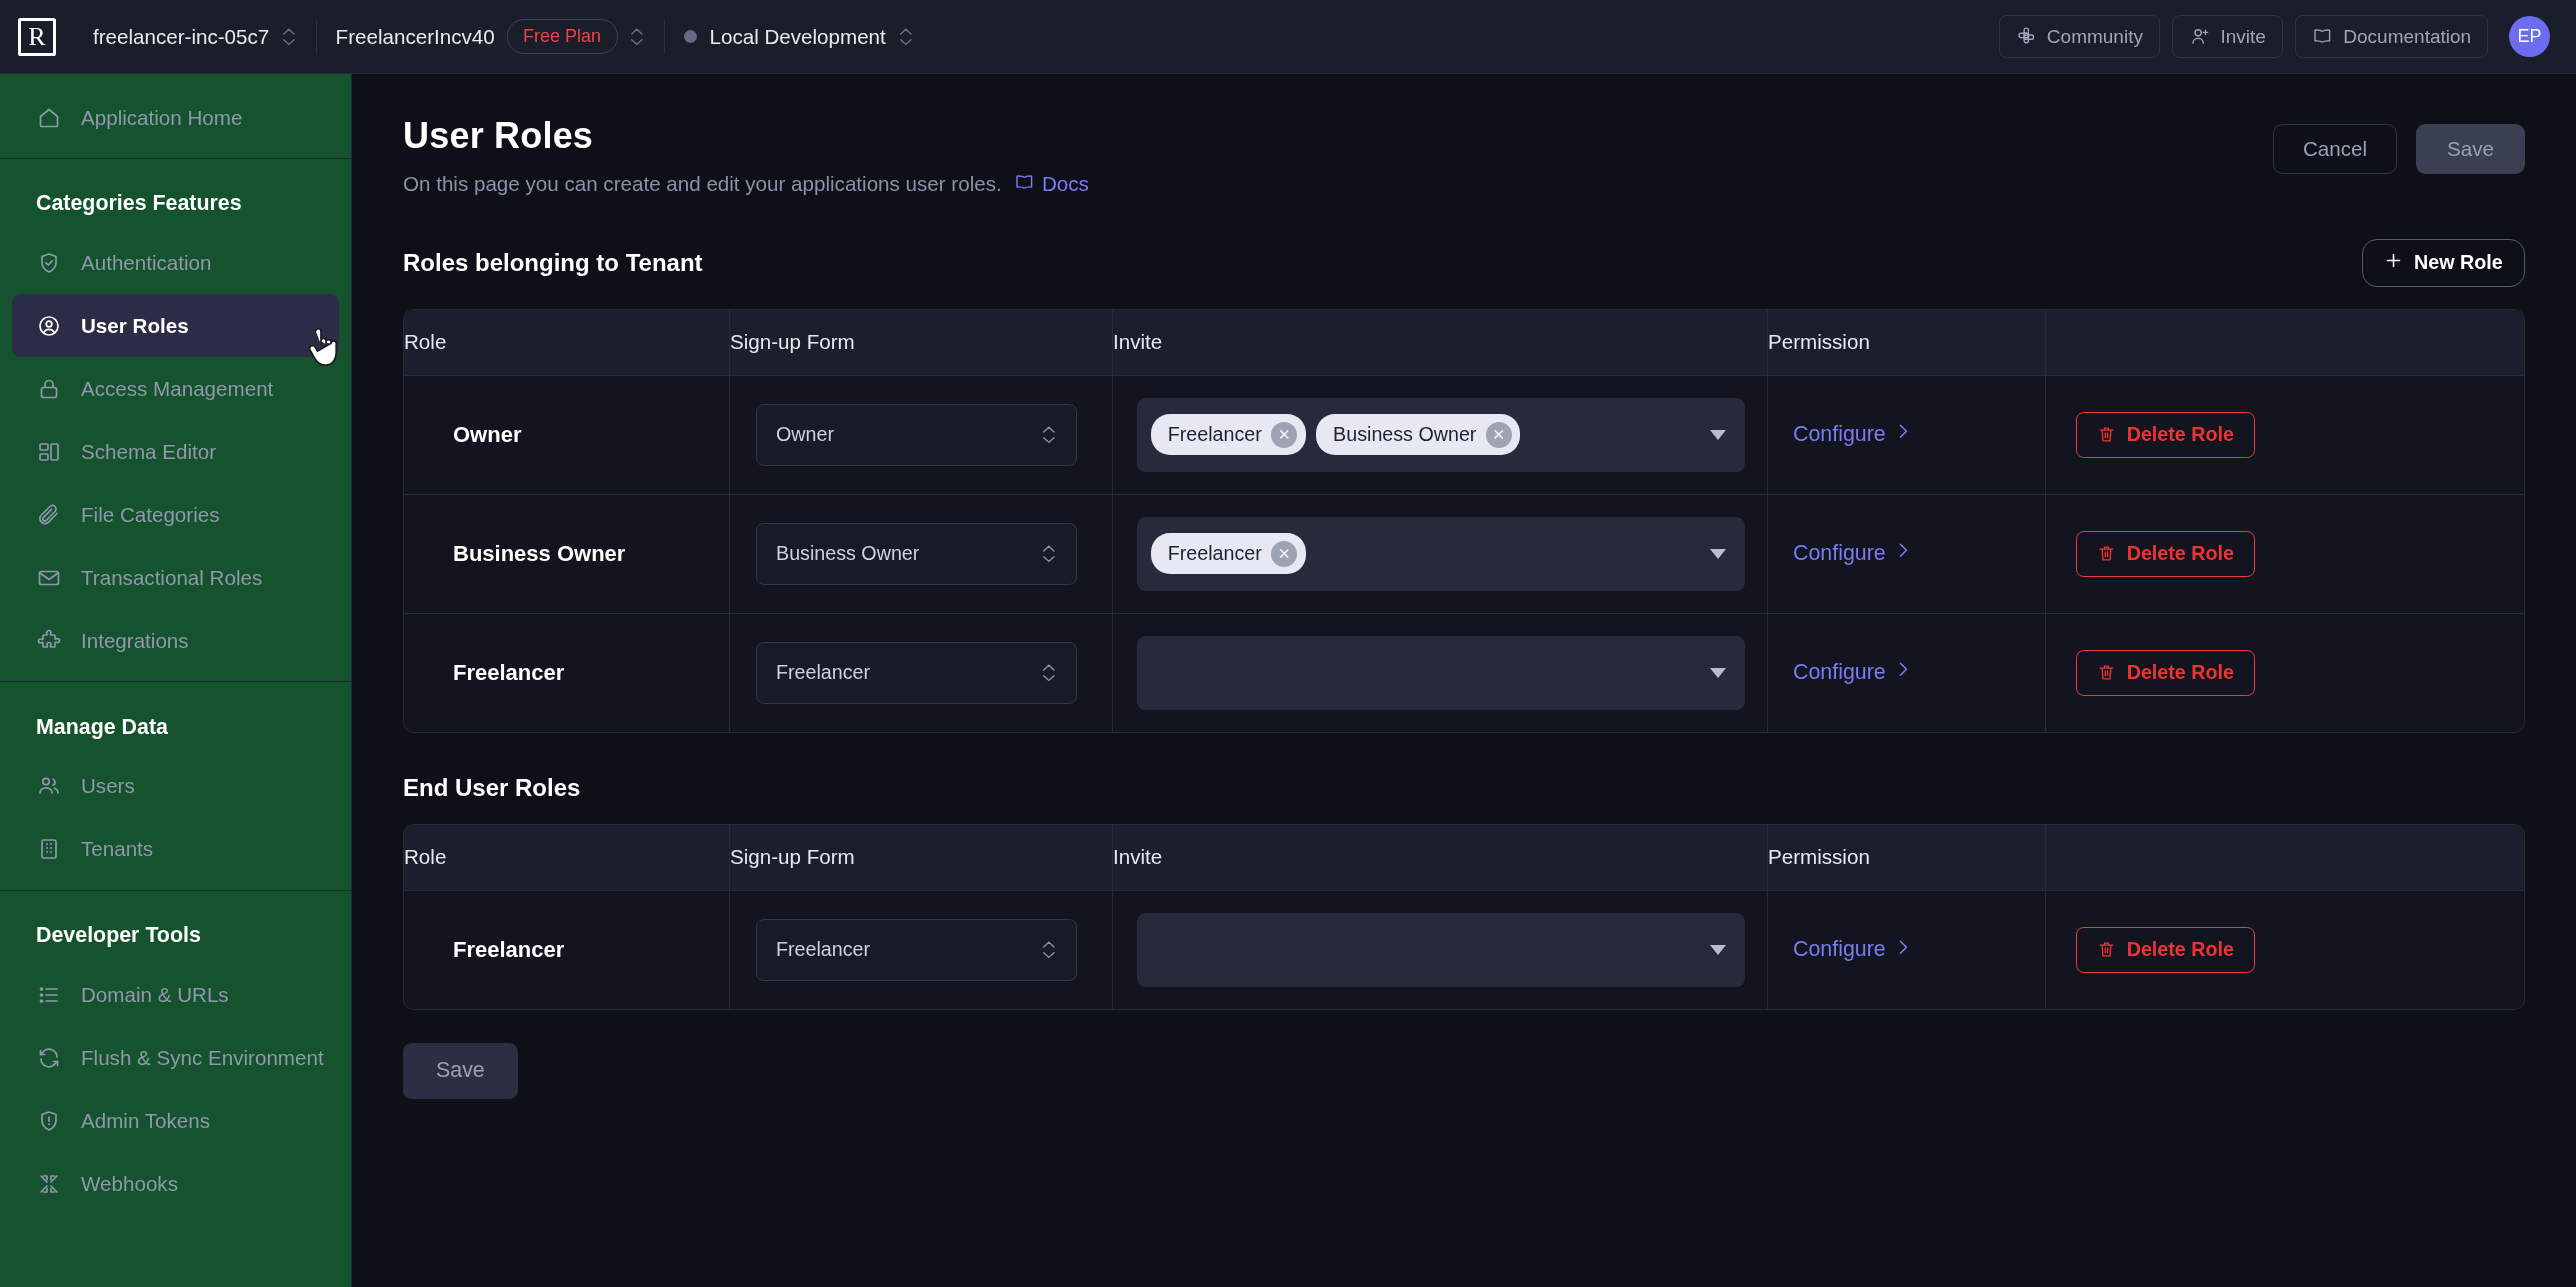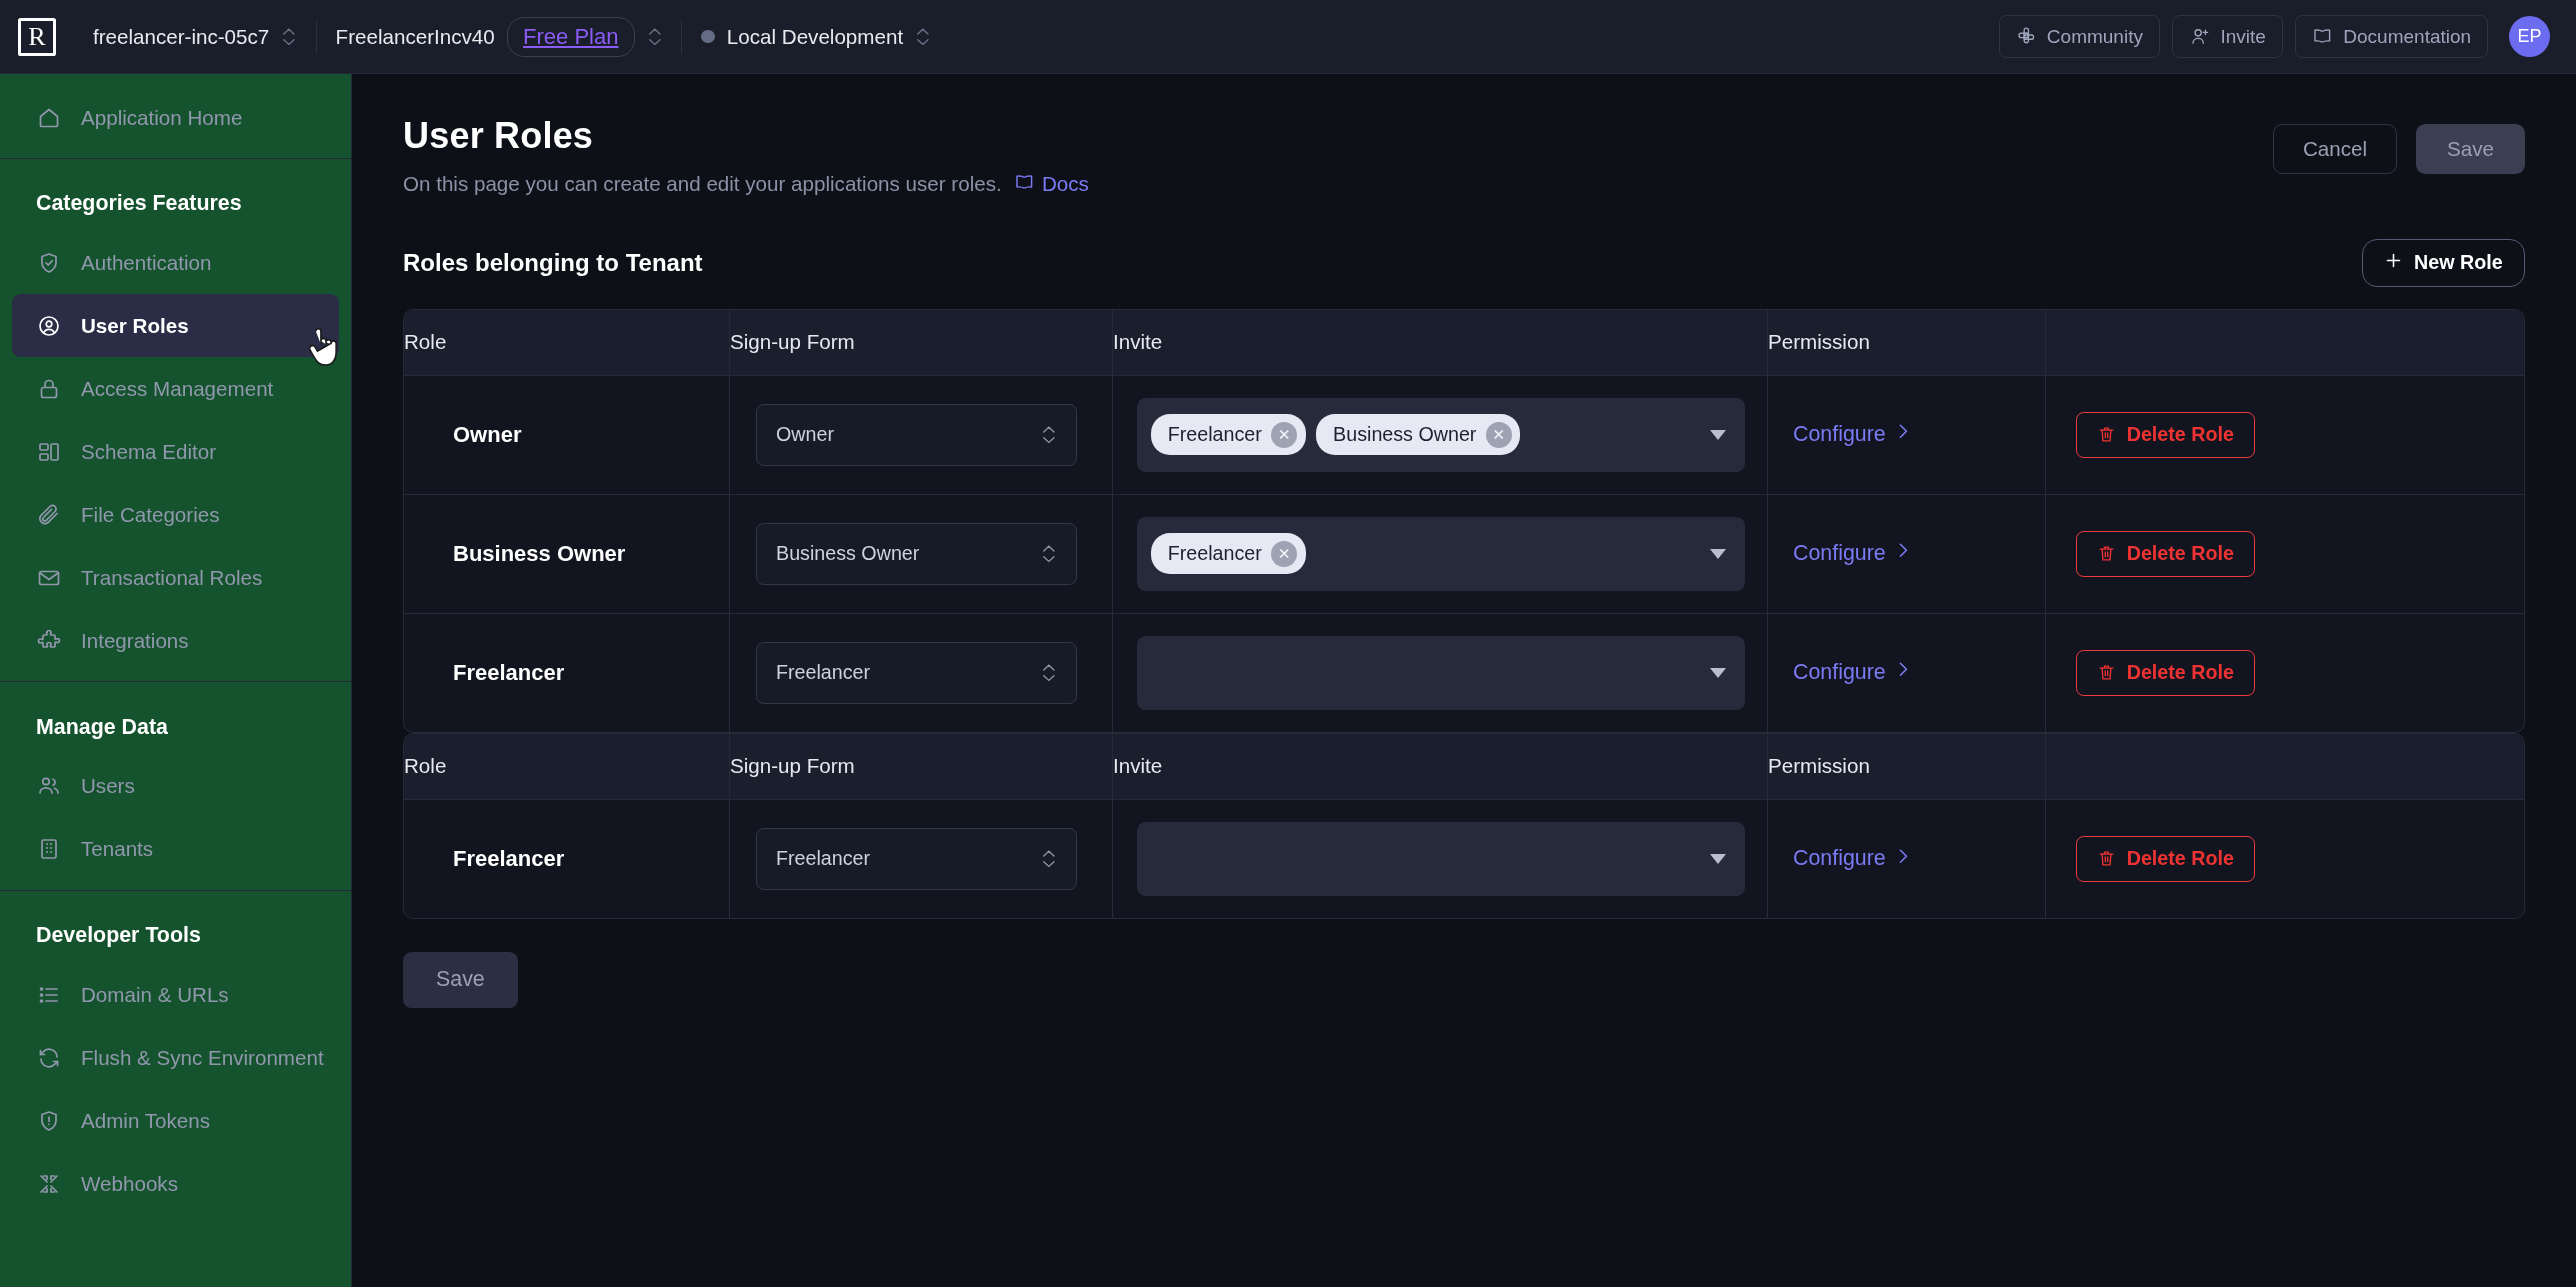--- a/index.html
+++ b/index.html
@@ -30,23 +30,22 @@
     display: flex; align-items: center; justify-content: center;
     font-size: 26px; font-weight: 400; color: #fff;
     font-family: "Liberation Serif", serif;
     line-height: 1;
   }
   .tb-group { display: flex; align-items: center; gap: 12px; padding: 0 19px; height: 74px; }
   .tb-div { width: 0.9px; height: 34px; background: #2b3040; }
   .tb-text { font-size: 20.6px; color: #e9eaf0; white-space: nowrap; }
   .plan-pill {
     border: 0.9px solid #3a4055; border-radius: 17px;
-    padding: 6px 15.4px; font-size: 22px; color: #8b5cf6;
+    padding: 6px 15.4px; font-size: 18px; color: #ef4444;
     white-space: nowrap;
-    text-decoration: underline;
   }
   .updown {
     display: inline-flex; flex-direction: column; align-items: center;
     justify-content: center; gap: 2.6px; color: #5c6480; width: 15.4px;
   }
   .updown svg { display: block; }
   .env-dot { width: 13.7px; height: 13.7px; border-radius: 50%; background: #646b85; }
   .tb-spacer { flex: 1; }
   .tb-btn {
     display: flex; align-items: center; gap: 10.3px;
@@ -666,20 +665,21 @@
                   <path d="M10.5 10v6M13.5 10v6"></path>
                 </svg>
               </span>
               <span>Delete Role</span>
             </button>
           </div>
         </div>
       </div>
 
       
+      <div class="section-title-2">End User Roles</div>
 
       <div class="tbl">
         <div class="tbl-row tbl-head">
           <div class="cell c-role">
               <span class="thead-label">Role</span>
             </div>
           <div class="cell c-signup">
               <span class="thead-label">Sign-up Form</span>
             </div>
           <div class="cell c-invite">

